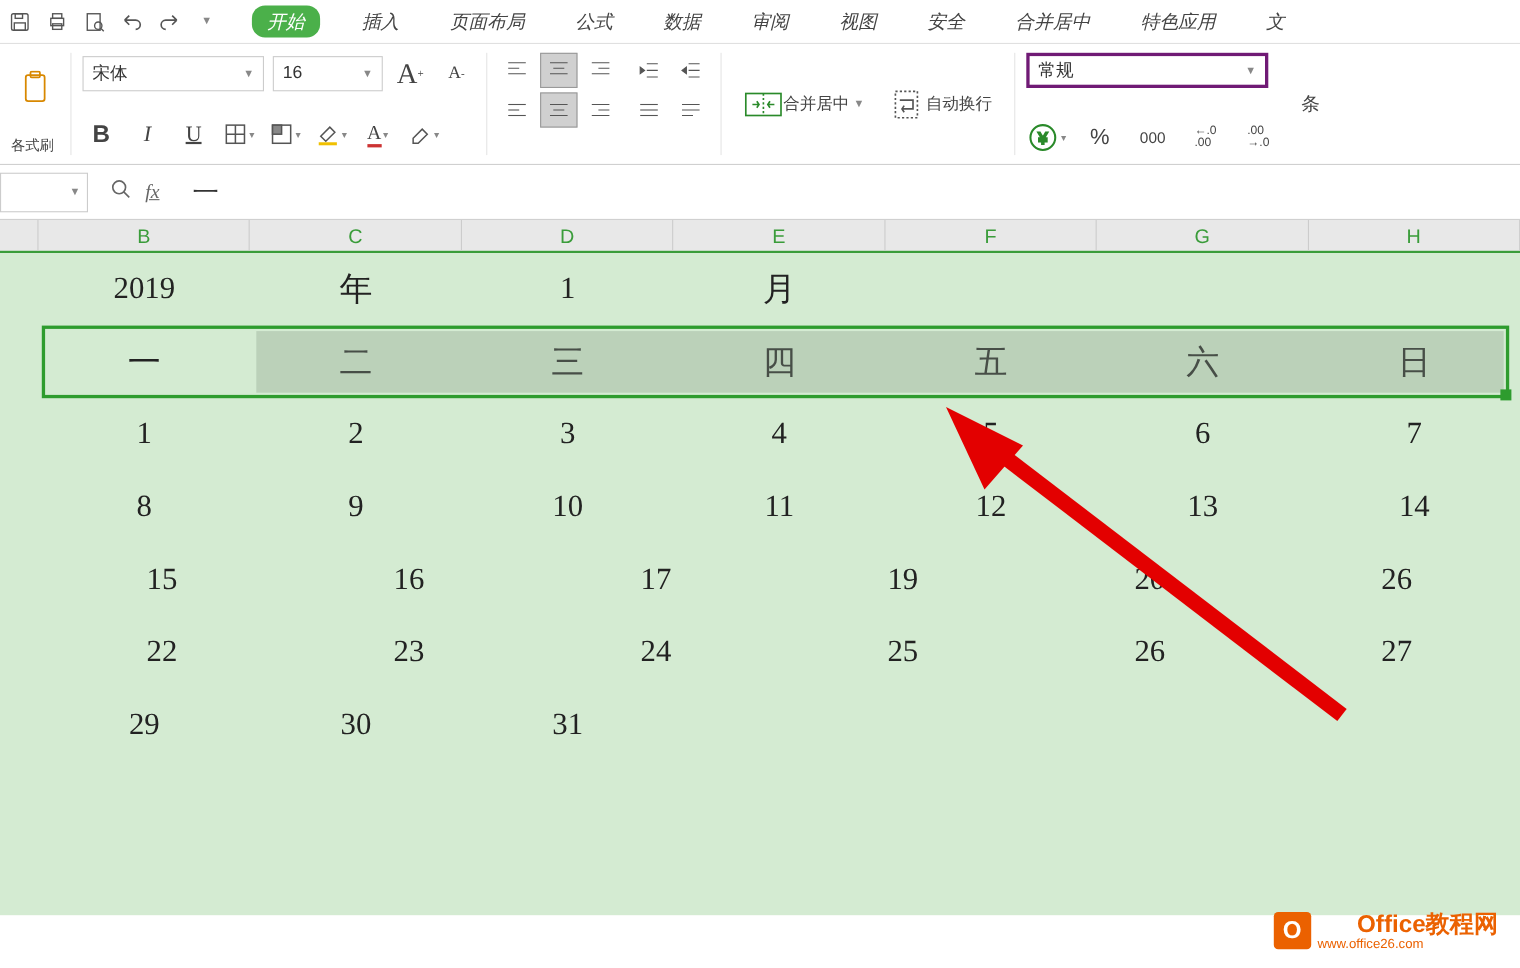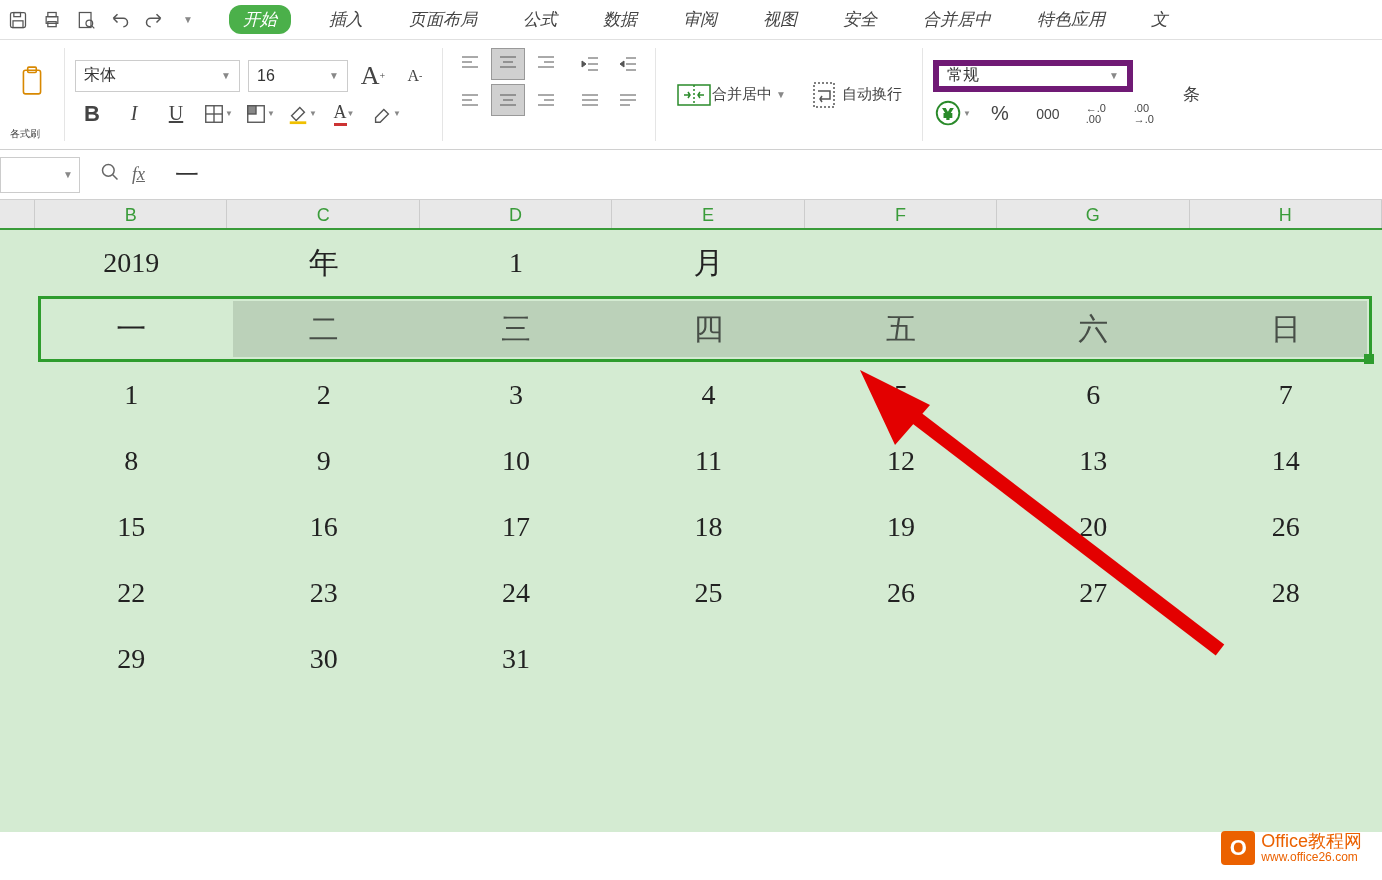--- a/index.html
+++ b/index.html
@@ -58,21 +58,21 @@
     .ribbon {
       height: 110px;
       display: flex;
       align-items: center;
       border-bottom: 1px solid #d0d0d0;
       padding: 8px 0;
     }
     .ribbon-group {
       display: flex;
       flex-direction: column;
-      justify-content: center;
+      justify-content: space-between;
       padding: 0 10px;
       border-right: 1px solid #e5e5e5;
       height: 100%;
     }
     .ribbon-group-row {
       display: flex;
       align-items: center;
       gap: 8px;
       margin: 3px 0;
     }
@@ -80,21 +80,21 @@
     .paste-btn {
       width: 44px;
       height: 70px;
       display: flex;
       flex-direction: column;
       align-items: center;
       justify-content: center;
       color: #555;
     }
     .paste-btn svg { width: 28px; height: 30px; }
-    .format-text { font-size: 10px; color: #444; margin-top: 14px; }
+    .format-text { font-size: 13px; color: #444; margin-top: 14px; }
     
     .font-select {
       width: 165px;
       height: 32px;
       border: 1px solid #ccc;
       padding: 0 8px;
       display: flex;
       align-items: center;
       justify-content: space-between;
       font-size: 16px;
@@ -160,23 +160,23 @@
       flex-direction: row;
       align-items: center;
       justify-content: center;
       padding: 4px 10px;
       cursor: pointer;
     }
     .big-btn svg { width: 36px; height: 32px; }
     .big-btn-label { font-size: 15px; color: #444; display: flex; align-items: center; gap: 4px; }
     
     .number-select {
-      width: 200px;
+      width: 220px;
       height: 32px;
-      border: 6px solid #701a75;
+      border: 3px solid #701a75;
       padding: 0 8px;
       display: flex;
       align-items: center;
       justify-content: space-between;
       font-size: 16px;
       color: #333;
     }
     .number-row { display: flex; gap: 10px; margin-top: 6px; }
     .number-btn {
       width: 38px;
@@ -311,21 +311,21 @@
       background: #eb6100;
       border-radius: 4px;
       color: #fff;
       display: flex;
       align-items: center;
       justify-content: center;
       font-weight: bold;
       font-size: 22px;
     }
     .watermark-text { display: flex; flex-direction: column; line-height: 1.1; }
-    .watermark-title { color: #eb6100; font-size: 18px; font-weight: normal; }
+    .watermark-title { color: #eb6100; font-size: 22px; font-weight: bold; margin-left: 36px; }
     .watermark-url { color: #eb6100; font-size: 12px; }
   </style>
 </head>
 <body>
 
 <div class="top-toolbar">
   <div class="top-icon">
     <svg viewBox="0 0 24 24" fill="none" stroke="#555" stroke-width="1.5">
         <rect x="3" y="3" width="18" height="18" rx="2"></rect>
         <rect x="7" y="3" width="8" height="5"></rect>
@@ -626,33 +626,31 @@
     <div class="cell">10</div>
     <div class="cell">11</div>
     <div class="cell">12</div>
     <div class="cell">13</div>
     <div class="cell">14</div>
   </div>
   <div class="sheet-row">
     <div class="cell">15</div>
     <div class="cell">16</div>
     <div class="cell">17</div>
-    <div class="cell">18</div>
     <div class="cell">19</div>
     <div class="cell">20</div>
     <div class="cell">26</div>
   </div>
   <div class="sheet-row">
     <div class="cell">22</div>
     <div class="cell">23</div>
     <div class="cell">24</div>
     <div class="cell">25</div>
     <div class="cell">26</div>
     <div class="cell">27</div>
-    <div class="cell">28</div>
   </div>
   <div class="sheet-row">
     <div class="cell">29</div>
     <div class="cell">30</div>
     <div class="cell">31</div>
     <div class="cell"></div>
     <div class="cell"></div>
     <div class="cell"></div>
     <div class="cell"></div>
   </div>

